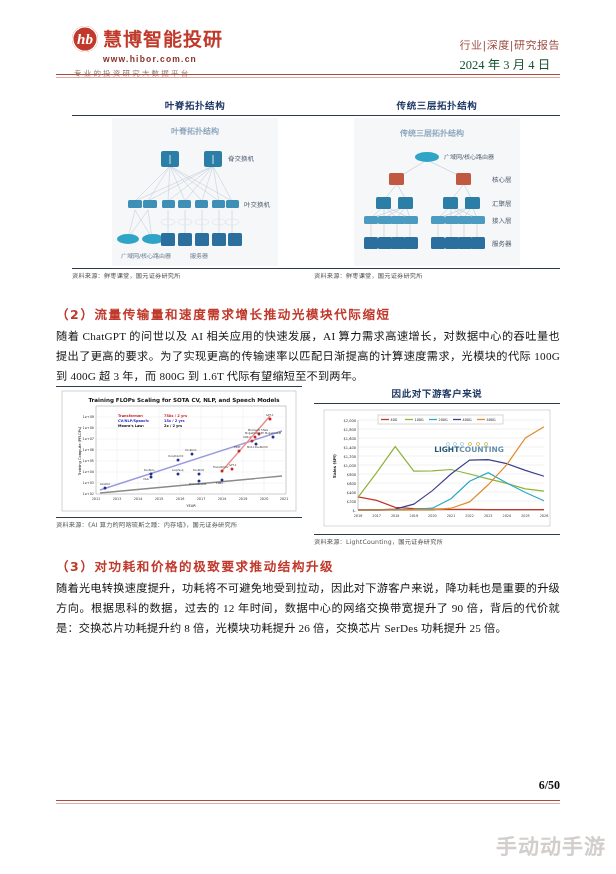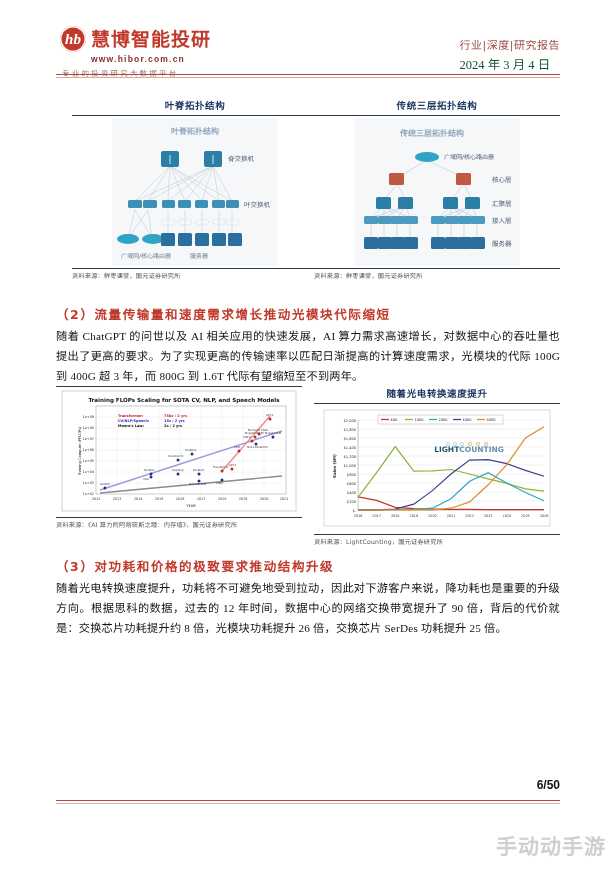--- a/index.html
+++ b/index.html
@@ -11,21 +11,21 @@
     color:#1a1a1a;
     position:relative;
     overflow:hidden;
   }
   .page{position:relative;width:616px;height:874px;box-sizing:border-box;}
 
   
   .header{
     position:absolute;left:0;top:0;width:616px;height:80px;
   }
-  .logo-block{position:absolute;left:60px;top:26px;width:200px;}
+  .logo-block{position:absolute;left:72px;top:26px;width:200px;}
   .logo-row{display:flex;align-items:center;gap:5px;}
   .logo-mark{
     width:26px;height:26px;border-radius:50%;
     background:#c0392b;color:#fff;
     font-family:"Liberation Serif",serif;
     font-weight:bold;font-size:15px;font-style:italic;
     display:flex;align-items:center;justify-content:center;
     line-height:1;flex:0 0 auto;
     box-shadow:inset 0 0 0 1.5px #ffffff;
   }
@@ -90,21 +90,21 @@
     position:absolute;left:56px;width:504px;
     font-family:"Liberation Serif","DejaVu Serif",serif;
     font-size:11.2px;line-height:20px;color:#141414;
     text-align:justify;text-justify:inter-ideograph;
     letter-spacing:.2px;
   }
 
   
   .page-no{
     position:absolute;right:56px;top:778px;
-    font-family:Liberation Sans, sans-serif;
+    font-family:Liberation Serif, serif;
     font-weight:bold;font-size:12px;color:#111;
   }
   .footer-rule{position:absolute;left:56px;right:56px;top:800px;height:1px;background:#b04a3e;}
   .footer-rule2{position:absolute;left:56px;right:56px;top:803px;height:1px;background:#dcb0aa;}
   .watermark{
     position:absolute;right:10px;bottom:14px;
     font-family:"DejaVu Sans",sans-serif;
     font-weight:bold;font-size:21px;letter-spacing:1px;
     color:#c9c6c4;opacity:.85;text-align:center;
   }
@@ -419,21 +419,21 @@
               <text x="189" y="45">MegatronBERT</text>
             <text x="210" y="27">GPT-3</text>
           </g>
         </svg>
       </div>
       <div class="fig-rule-bottom"></div>
       <div class="fig-src">资料来源：《AI 算力的阿喀琉斯之踵：内存墙》，国元证券研究所</div>
     </div>
 
     <div class="fig-col" style="left:258px;width:246px;">
-      <div class="fig-title">随着光电转换速度提升</div>
+      <div class="fig-title">因此对下游客户来说</div>
       <div class="fig-rule"></div>
       <div class="fig-canvas" style="height:126px;">
         <svg class="chart-svg" width="246" height="126" viewBox="0 0 246 126">
           <rect x="0" y="0" width="246" height="126" fill="#ffffff"></rect>
           <rect x="10" y="4" width="226" height="116" fill="none" stroke="#c8c8c8" stroke-width="0.7"></rect>
 
           <g stroke="#d9d9d9" stroke-width="0.4">
             <line x1="44" y1="14" x2="230" y2="14"></line>
               <line x1="44" y1="23" x2="230" y2="23"></line>
             <line x1="44" y1="32" x2="230" y2="32"></line>

